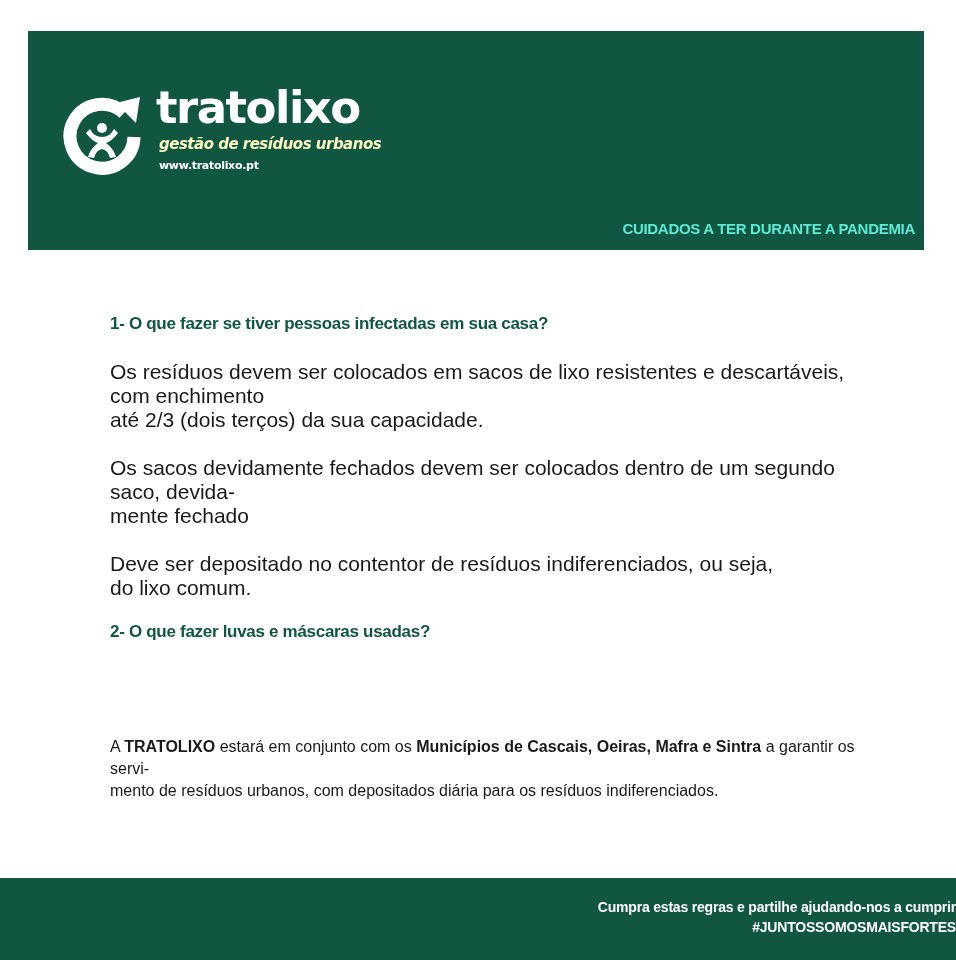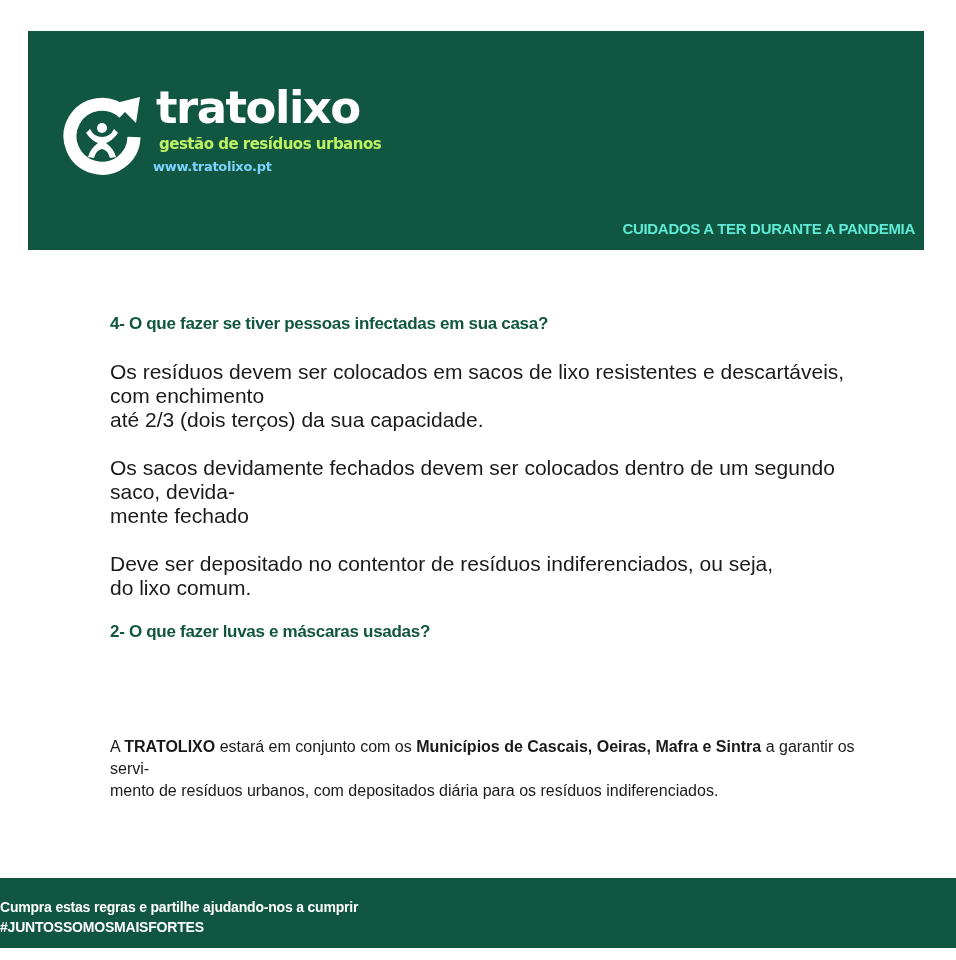--- a/index.html
+++ b/index.html
@@ -43,35 +43,36 @@
       font-family: "DejaVu Sans", sans-serif;
       font-weight: bold;
       font-size: 45px;
       letter-spacing: -1.5px;
       line-height: 1;
     }
     .logo-tagline {
       position: absolute;
       left: 99px;
       top: 48px;
-      color: #bef264;
+      color: #fef9c3;
       font-family: "DejaVu Sans", sans-serif;
       font-weight: bold;
       font-size: 15px;
       letter-spacing: -0.5px;
       white-space: nowrap;
+      font-style: italic;
     }
     .logo-url {
       position: absolute;
-      left: 93px;
+      left: 99px;
       top: 72px;
-      color: #7dd3fc;
+      color: #ffffff;
       font-family: "DejaVu Sans", sans-serif;
       font-weight: bold;
-      font-size: 13px;
+      font-size: 11px;
       letter-spacing: -0.3px;
       white-space: nowrap;
     }
     .title {
       position: absolute;
       right: 28px;
       top: 20px;
       text-align: right;
       color: #ffffff;
       font-family: "DejaVu Sans", sans-serif;
@@ -122,24 +123,24 @@
       font-size: 16px;
       line-height: 22px;
       color: #1a1a1a;
     }
     .note b { font-weight: bold; }
     .footer {
       position: absolute;
       left: 0;
       top: 878px;
       width: 956px;
-      height: 70px;
+      height: 82px;
       background: #115640;
       color: #ffffff;
-      text-align: left;
+      text-align: right;
       font-family: "Liberation Sans", sans-serif;
       font-weight: bold;
       font-size: 14px;
       line-height: 20px;
       padding-top: 19px;
       letter-spacing: -0.2px;
     }
   </style>
 </head>
 <body>
@@ -159,21 +160,21 @@
     <div class="logo-name">tratolixo</div>
     <div class="logo-tagline">gestão de resíduos urbanos</div>
     <div class="logo-url">www.tratolixo.pt</div>
   </div>
 
 
   <div class="subtitle">CUIDADOS A TER DURANTE A PANDEMIA</div>
 </div>
 
 <div class="content">
-  <div class="q-heading">4- O que fazer se tiver pessoas infectadas em sua casa?</div>
+  <div class="q-heading">1- O que fazer se tiver pessoas infectadas em sua casa?</div>
   <div style="height:24px"></div>
   <div class="para">Os resíduos devem ser colocados em sacos de lixo resistentes e descartáveis, com enchimento
 até 2/3 (dois terços) da sua capacidade.</div>
   <div style="height:24px"></div>
   <div class="para">Os sacos devidamente fechados devem ser colocados dentro de um segundo saco, devida-
 mente fechado</div>
   <div style="height:24px"></div>
   <div class="para">Deve ser depositado no contentor de resíduos indiferenciados, ou seja,
 do lixo comum.</div>
   <div style="height:20px"></div>

